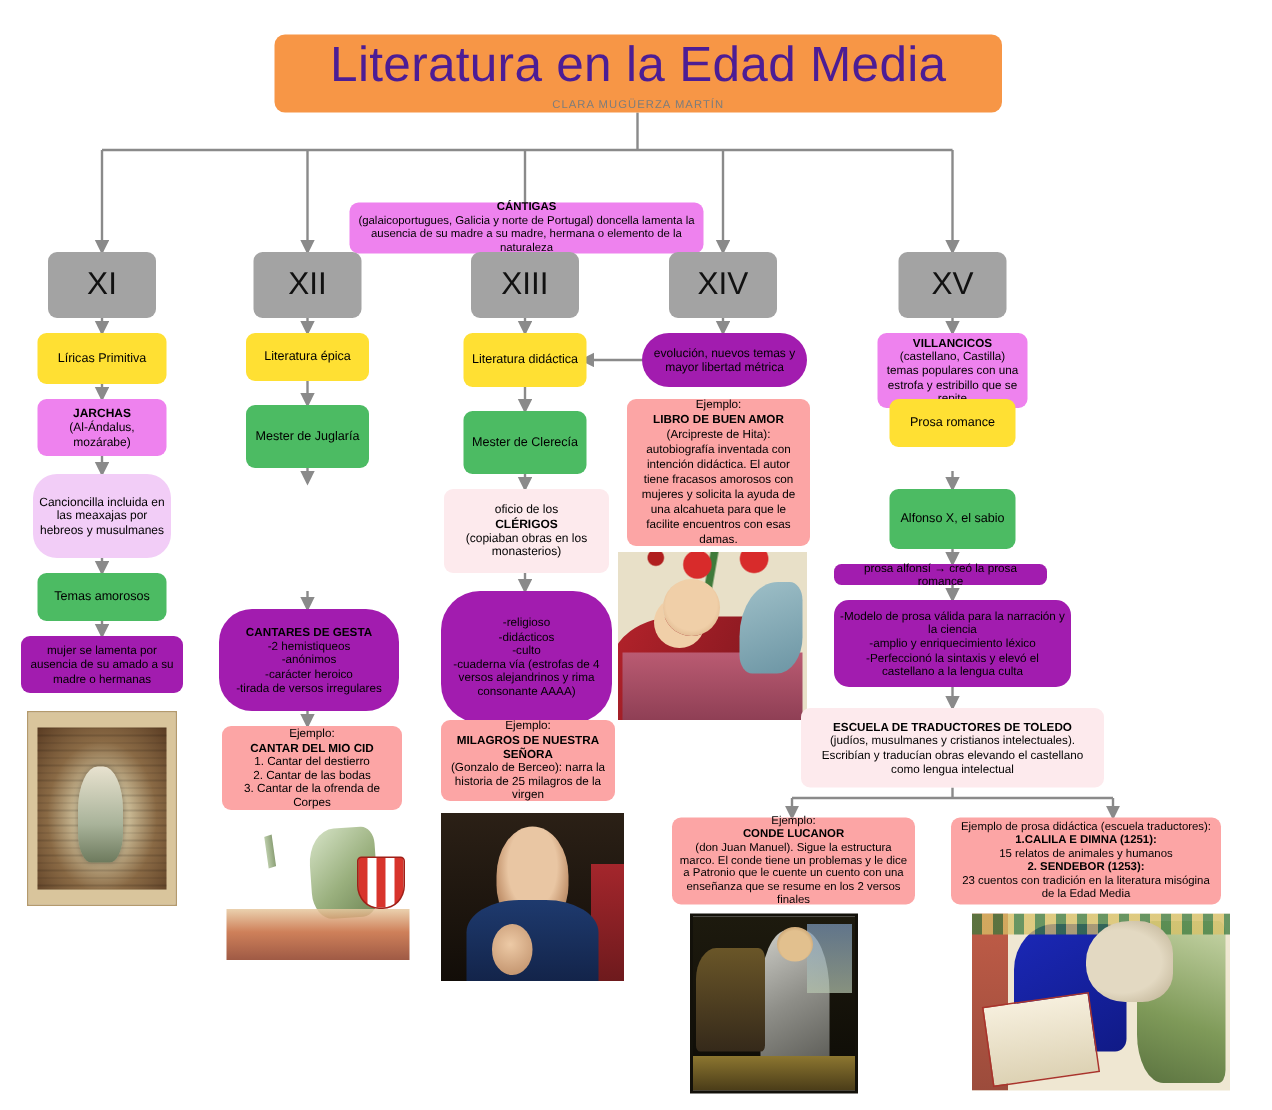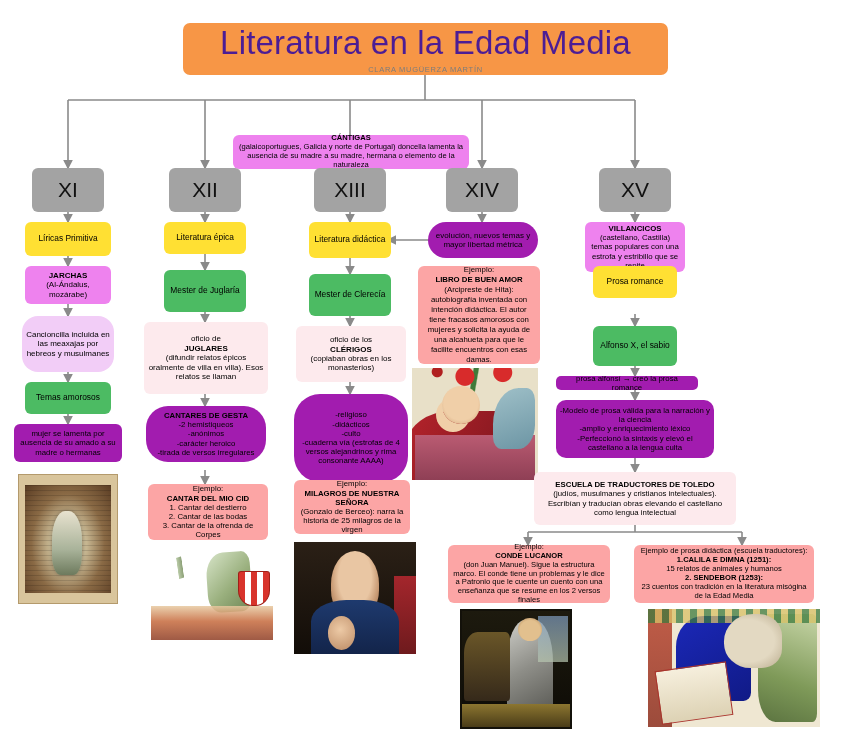--- a/index.html
+++ b/index.html
@@ -296,24 +296,21 @@
   <div class="pic ms1" style="left:18px; top:474px; width:100px; height:130px;">
       <div class="frame"></div>
     </div>
 
   <div class="node yellow" style="left:164px; top:222px; width:82px; height:32px; font-size:8.4px;">
     <span>Literatura épica</span>
   </div>
   <div class="node green" style="left:164px; top:270px; width:82px; height:42px; font-size:8.4px;">
     <span>Mester de Juglaría</span>
   </div>
-  <div class="node pinkish" style="left:144px; top:322px; width:124px; height:72px; font-size:8px;">
-    <span><span>oficio de </span><b>JUGLARES</b><span> (difundir relatos épicos oralmente de villa en villa). Esos relatos se llaman</span></span>
-  </div>
-  <div class="node mint" style="left:146px; top:406px; width:120px; height:56px; font-size:7.8px; border-radius:22px;">
+  <div class="node mint" style="left:146px; top:406px; width:120px; height:68px; font-size:7.8px; border-radius:22px;">
     <span class="lbl-b">CANTARES DE GESTA</span>
     <span style="white-space:pre-line;">-2 hemistiqueos
 -anónimos
 -carácter heroico
 -tirada de versos irregulares</span>
   </div>
   <div class="node bluebox" style="left:148px; top:484px; width:120px; height:56px; font-size:7.8px;">
     <span><span>Ejemplo: </span><b>CANTAR DEL MIO CID</b></span>
     <span style="white-space:pre-line;">1. Cantar del destierro
 2. Cantar de las bodas

